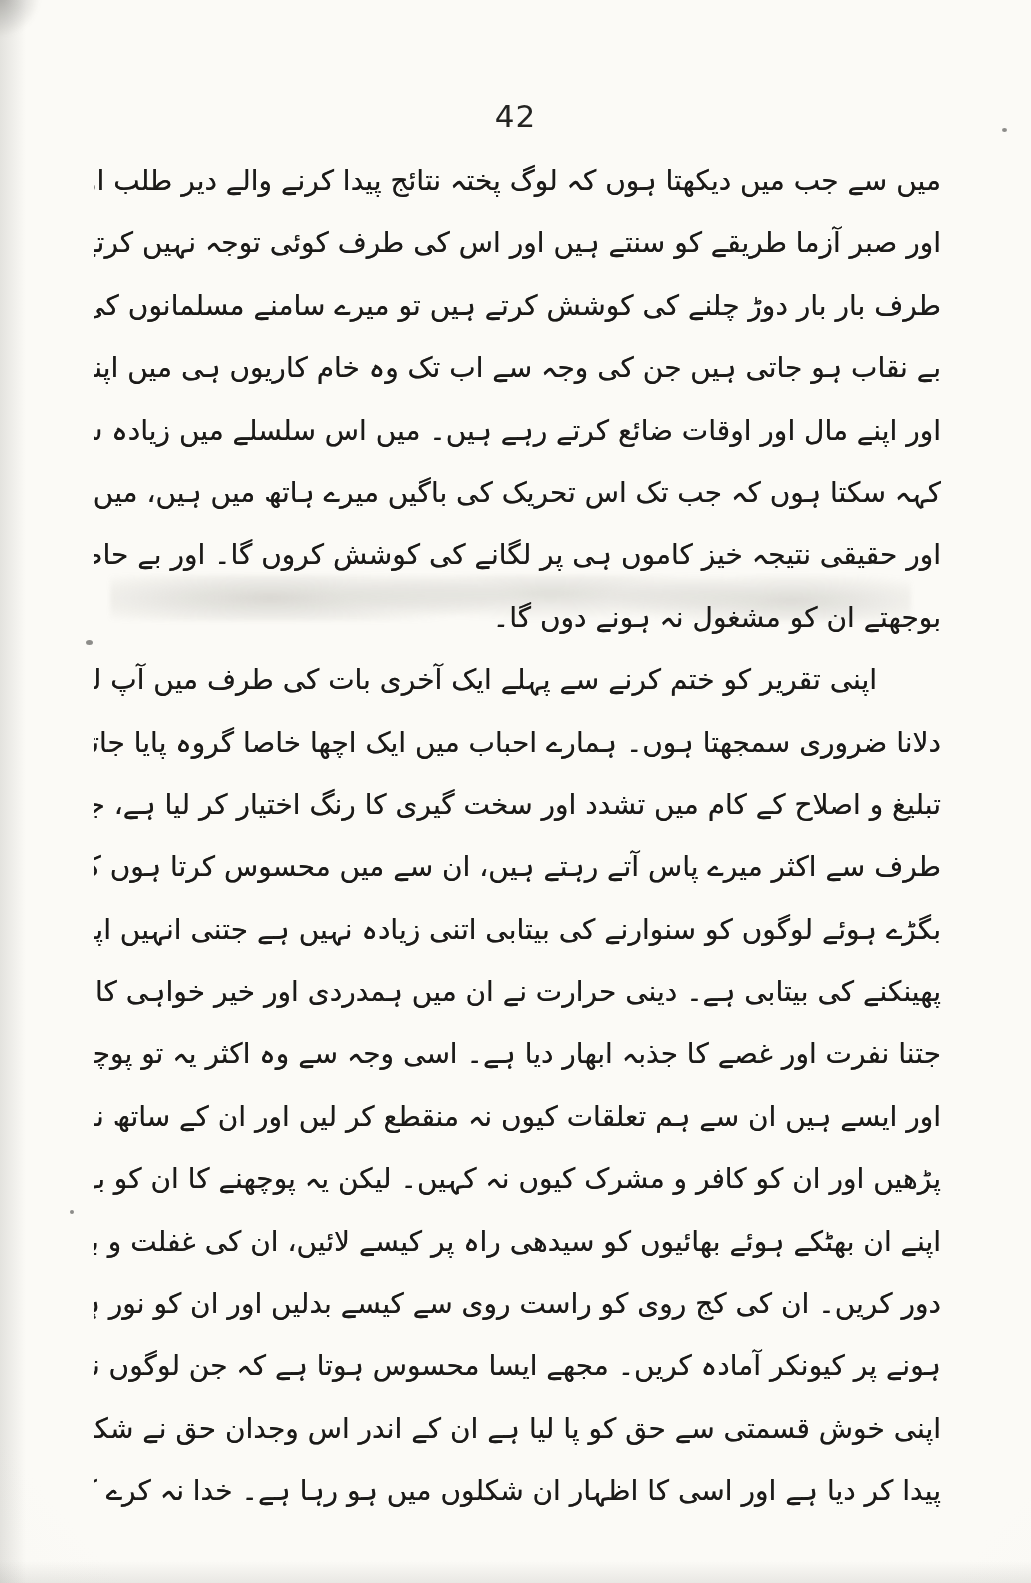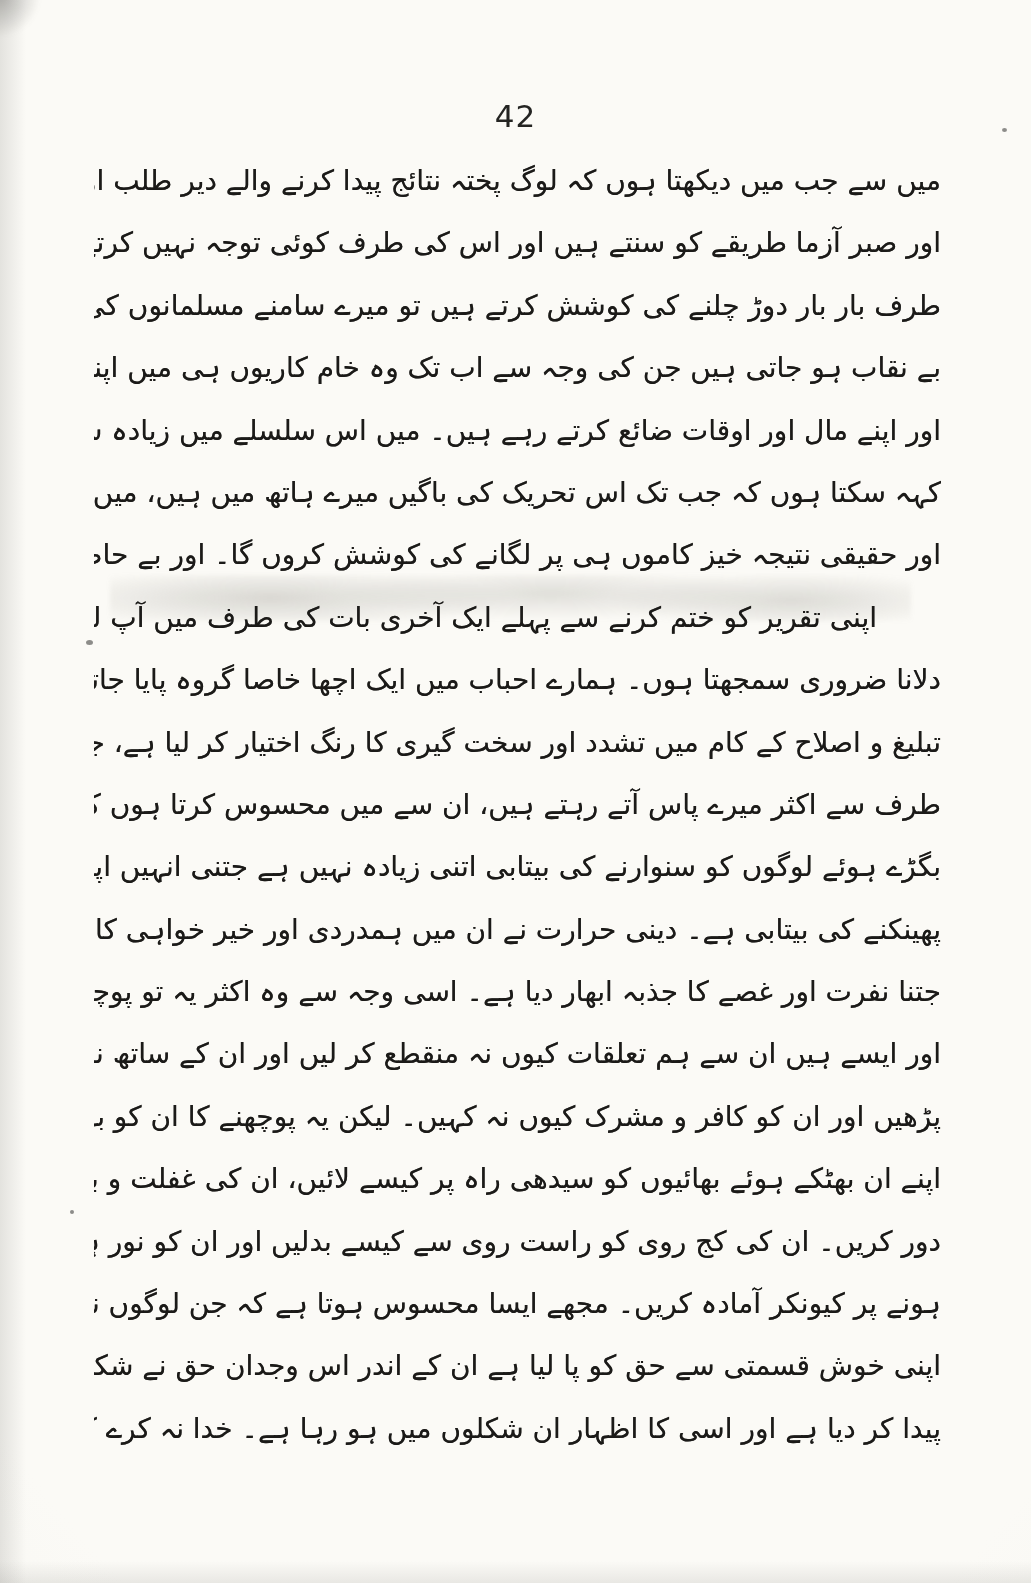--- a/index.html
+++ b/index.html
@@ -101,20 +101,21 @@
 
   <div class="text-block">
 
   <div class="line">میں سے جب میں دیکھتا ہوں کہ لوگ پختہ نتائج پیدا کرنے والے دیر طلب اور محنت طلب</div>
       <div class="line">اور صبر آزما طریقے کو سنتے ہیں اور اس کی طرف کوئی توجہ نہیں کرتے اور دوسرے طریقے کی</div>
       <div class="line">طرف بار بار دوڑ چلنے کی کوشش کرتے ہیں تو میرے سامنے مسلمانوں کی وہ کمزوریاں بالکل</div>
       <div class="line">بے نقاب ہو جاتی ہیں جن کی وجہ سے اب تک وہ خام کاریوں ہی میں اپنی قوتیں اور محنتیں</div>
       <div class="line">اور اپنے مال اور اوقات ضائع کرتے رہے ہیں۔ میں اس سلسلے میں زیادہ سے زیادہ اتنا ہی</div>
       <div class="line">کہہ سکتا ہوں کہ جب تک اس تحریک کی باگیں میرے ہاتھ میں ہیں، میں اپنے رفقاء کو صحیح</div>
       <div class="line">اور حقیقی نتیجہ خیز کاموں ہی پر لگانے کی کوشش کروں گا۔ اور بے حاصل کوششوں میں جانتے</div>
+      <div class="line para-end">بوجھتے ان کو مشغول نہ ہونے دوں گا۔</div>
       <div class="line indent">اپنی تقریر کو ختم کرنے سے پہلے ایک آخری بات کی طرف میں آپ لوگوں کی توجہ</div>
       <div class="line">دلانا ضروری سمجھتا ہوں۔ ہمارے احباب میں ایک اچھا خاصا گروہ پایا جاتا ہے جس نے</div>
       <div class="line">تبلیغ و اصلاح کے کام میں تشدد اور سخت گیری کا رنگ اختیار کر لیا ہے، جو سوالات ان کی</div>
       <div class="line">طرف سے اکثر میرے پاس آتے رہتے ہیں، ان سے میں محسوس کرتا ہوں کہ ان کے اندر</div>
       <div class="line">بگڑے ہوئے لوگوں کو سنوارنے کی بیتابی اتنی زیادہ نہیں ہے جتنی انہیں اپنے سے کاٹ</div>
       <div class="line">پھینکنے کی بیتابی ہے۔ دینی حرارت نے ان میں ہمدردی اور خیر خواہی کا جذبہ اتنا نہیں ابھارا</div>
       <div class="line">جتنا نفرت اور غصے کا جذبہ ابھار دیا ہے۔ اسی وجہ سے وہ اکثر یہ تو پوچھتے ہیں کہ جو لوگ ایسے</div>
       <div class="line">اور ایسے ہیں ان سے ہم تعلقات کیوں نہ منقطع کر لیں اور ان کے ساتھ نمازیں کیوں</div>
       <div class="line">پڑھیں اور ان کو کافر و مشرک کیوں نہ کہیں۔ لیکن یہ پوچھنے کا ان کو بہت کم خیال آتا ہے کہ ہم</div>
       <div class="line">اپنے ان بھٹکے ہوئے بھائیوں کو سیدھی راہ پر کیسے لائیں، ان کی غفلت و بے خبری کو کس طرح</div>

